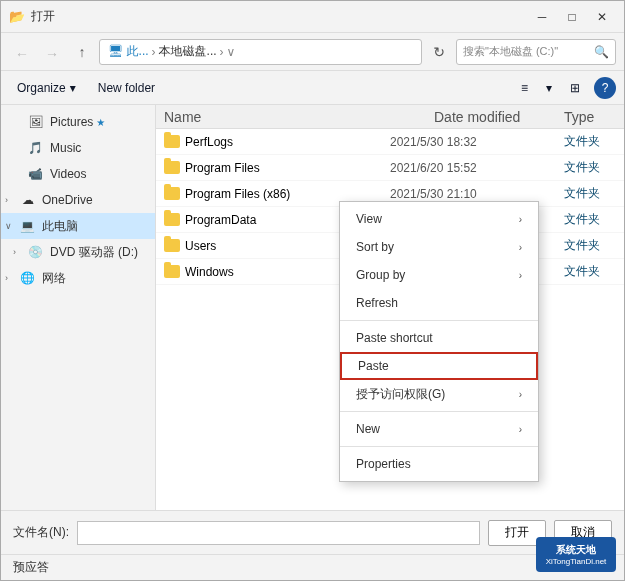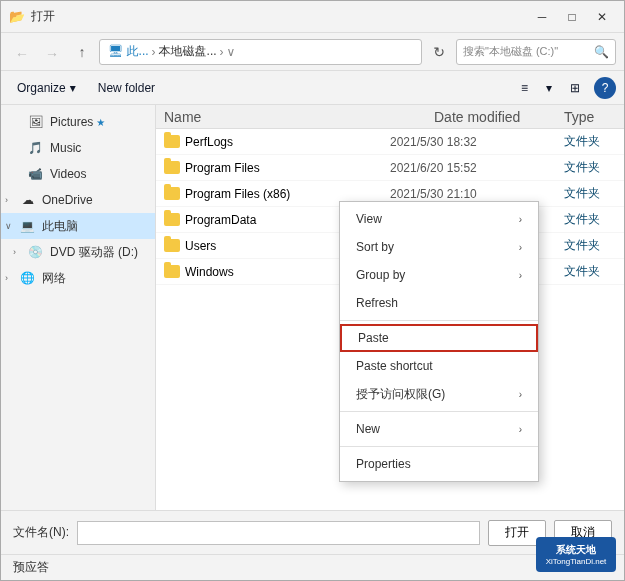--- a/index.html
+++ b/index.html
@@ -534,25 +534,25 @@
       <span class="ctx-arrow">›</span>
     </div>
     <div class="ctx-item">
       <span>Group by</span>
       <span class="ctx-arrow">›</span>
     </div>
     <div class="ctx-item">
       <span>Refresh</span>
     </div>
     <div class="ctx-separator"></div>
+    <div class="ctx-item">
+      <span>Paste shortcut</span>
+    </div>
     <div class="ctx-item paste-item">
       <span>Paste</span>
-    </div>
-    <div class="ctx-item">
-      <span>Paste shortcut</span>
     </div>
     <div class="ctx-item">
       <span>授予访问权限(G)</span>
       <span class="ctx-arrow">›</span>
     </div>
     <div class="ctx-separator"></div>
     <div class="ctx-item">
       <span>New</span>
       <span class="ctx-arrow">›</span>
     </div>

